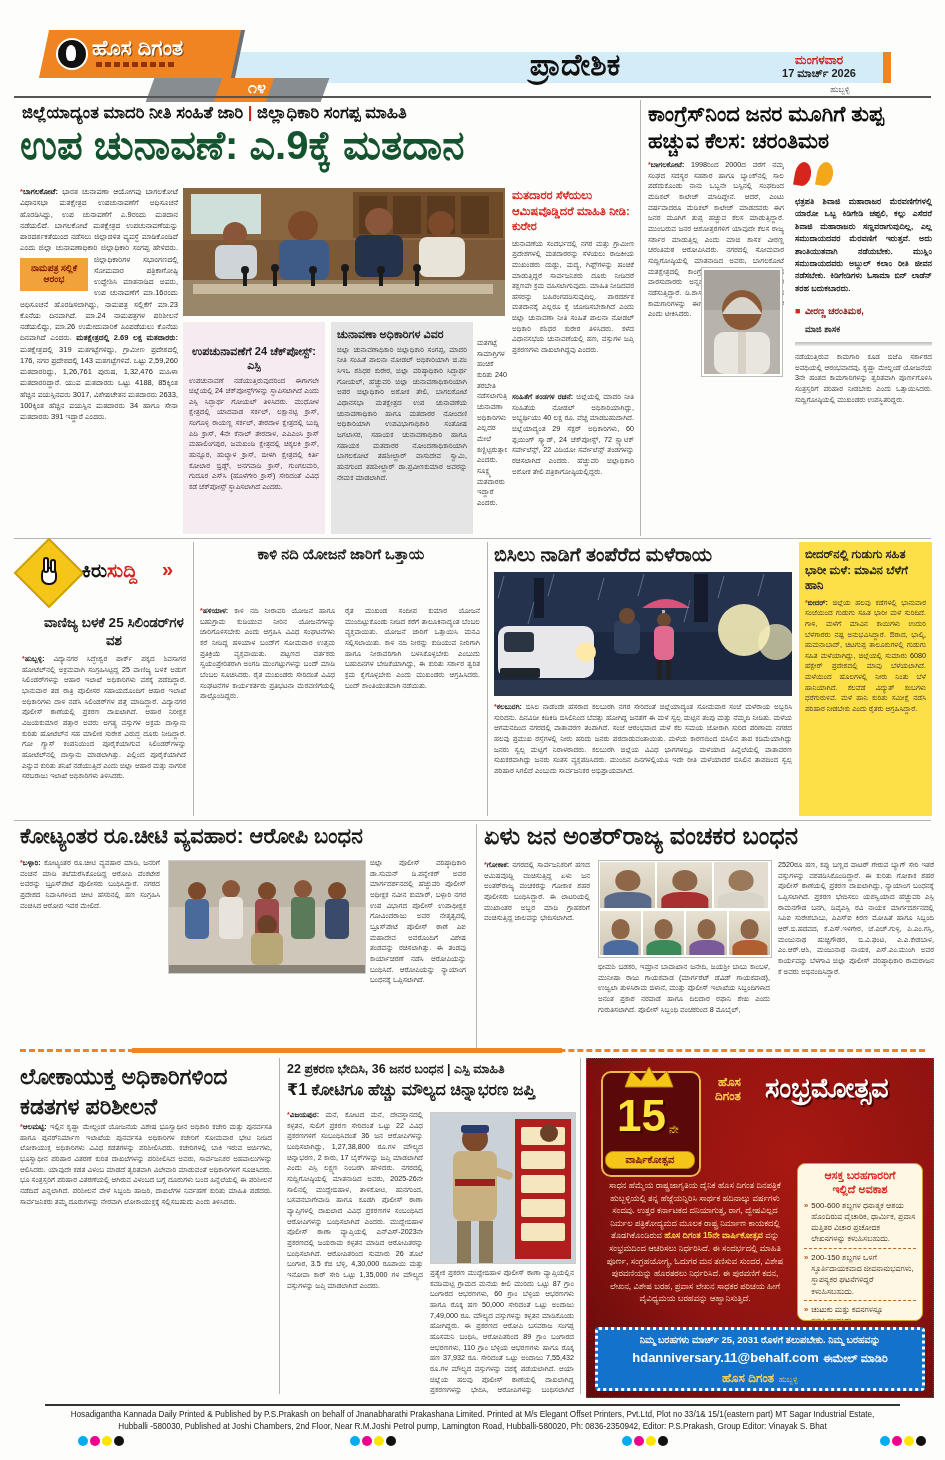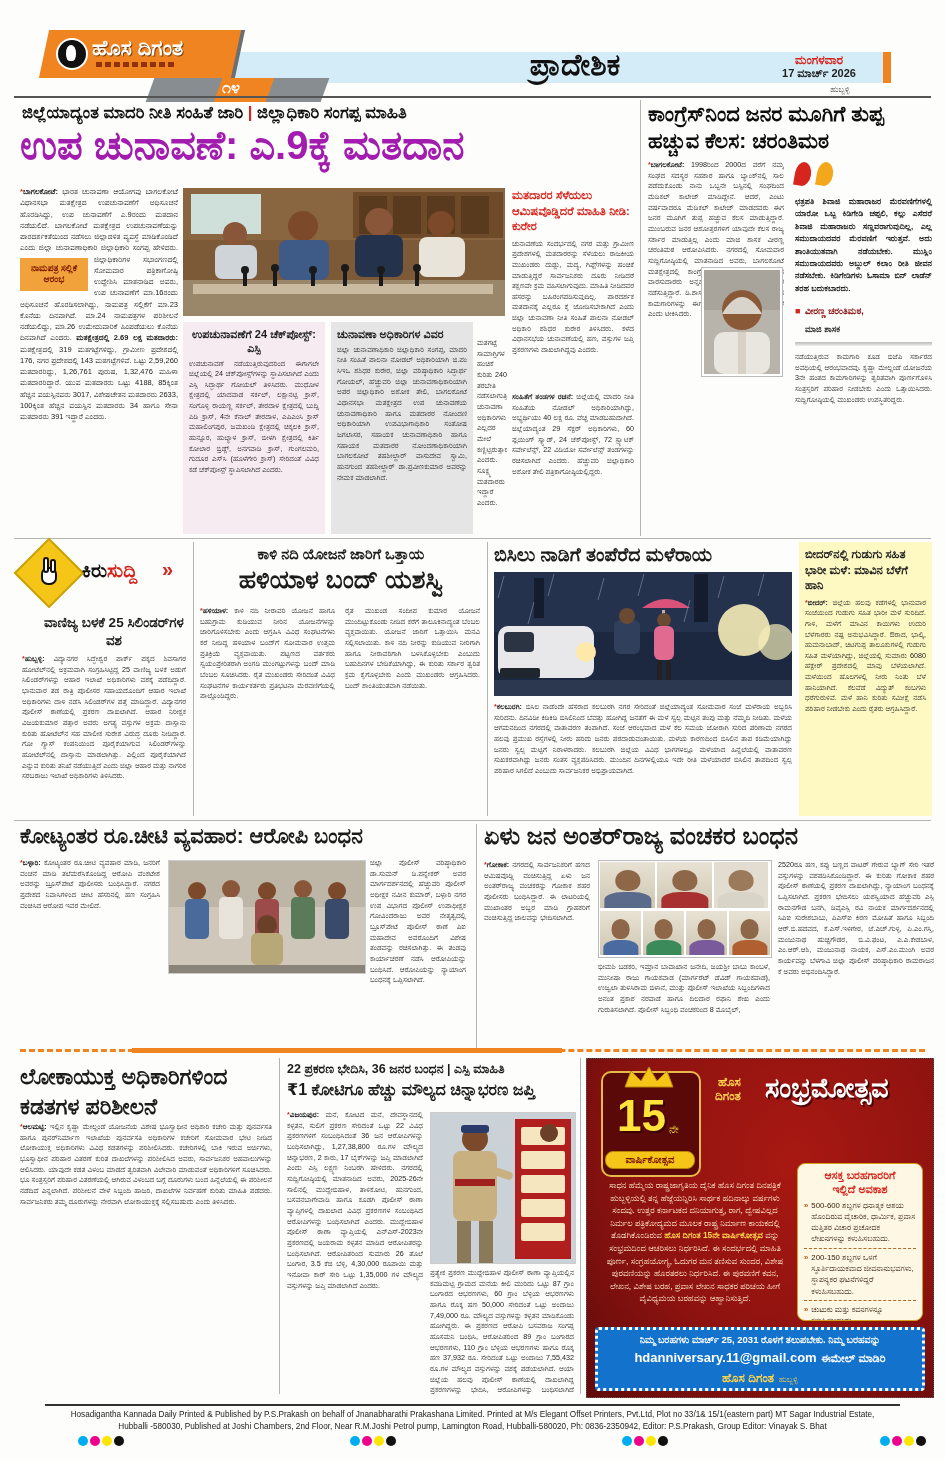--- a/index.html
+++ b/index.html
@@ -40,30 +40,30 @@
     <div class="abs" style="left:800px;top:85px;width:80px;text-align:center;font-size:8px;color:#333;">ಹುಬ್ಬಳ್ಳಿ</div>
 
     <div class="abs" style="left:44px;top:30px;width:192px;height:48px;background:#f08421;transform:skewX(-12deg);box-shadow:4px 0 0 #6b6f73;"></div>
     <div class="abs" style="left:56px;top:38px;width:28px;height:28px;background:#111;border-radius:50%;border:2px solid #fff;">
       <div style="position:absolute;left:8px;top:5px;width:10px;height:16px;background:#fff;border-radius:50% 50% 40% 40%;"></div>
     </div>
     <div class="abs b" style="left:92px;top:36px;width:140px;font-size:21px;color:#fff;text-shadow:1px 1px 0 #7a3c00;">ಹೊಸ ದಿಗಂತ</div>
     <div class="abs" style="left:96px;top:62px;width:80px;height:5px;background:repeating-linear-gradient(90deg,#7a1d00 0 6px,transparent 6px 9px);opacity:.8;"></div>
     <div class="abs" style="left:150px;top:78px;width:175px;height:24px;background:#888d92;transform:skewX(-20deg);"></div>
     <div class="abs" style="left:218px;top:78px;width:52px;height:24px;background:#f08421;transform:skewX(-20deg);"></div>
-    <div class="abs b" style="left:222px;top:79px;width:44px;text-align:left;font-size:16px;color:#fff;">೧೪</div>
+    <div class="abs b" style="left:222px;top:79px;width:44px;text-align:right;font-size:16px;color:#fff;">೧೪</div>
     <div class="abs" style="left:14px;right:14px;top:96px;height:2px;background:#555;"></div>
   </div>
 
   <div class="abs b" style="left:22px;top:103px;width:615px;font-size:16.5px;color:#111;">
     <span>ಜಿಲ್ಲೆಯಾದ್ಯಂತ ಮಾದರಿ ನೀತಿ ಸಂಹಿತೆ ಜಾರಿ</span>
     <span class="red">|</span>
     <span>ಜಿಲ್ಲಾಧಿಕಾರಿ ಸಂಗಪ್ಪ ಮಾಹಿತಿ</span>
   </div>
-  <div class="abs b" style="left:20px;top:122px;width:618px;font-size:40px;line-height:1.15;color:#a21caf;">ಉಪ ಚುನಾವಣೆ: ಎ.9ಕ್ಕೆ ಮತದಾನ</div>
+  <div class="abs b" style="left:20px;top:122px;width:618px;font-size:40px;line-height:1.15;color:#14532d;">ಉಪ ಚುನಾವಣೆ: ಎ.9ಕ್ಕೆ ಮತದಾನ</div>
 
   <div class="abs sm jt" style="left:20px;top:186px;width:158px;height:348px;overflow:hidden;">
     <span class="star">*</span><b>ಬಾಗಲಕೋಟೆ:</b>
     <span>ಭಾರತ ಚುನಾವಣಾ ಆಯೋಗವು ಬಾಗಲಕೋಟೆ ವಿಧಾನಸಭಾ ಮತಕ್ಷೇತ್ರದ ಉಪಚುನಾವಣೆಗೆ ಅಧಿಸೂಚನೆ ಹೊರಡಿಸಿದ್ದು, ಉಪ ಚುನಾವಣೆಗೆ ಎ.9ರಂದು ಮತದಾನ ನಡೆಯಲಿದೆ. ಬಾಗಲಕೋಟೆ ಮತಕ್ಷೇತ್ರದ ಉಪಚುನಾವಣೆಯನ್ನು ಪಾರದರ್ಶಕತೆಯಿಂದ ನಡೆಸಲು ಜಿಲ್ಲಾಡಳಿತ ವ್ಯವಸ್ಥೆ ಮಾಡಿಕೊಂಡಿದೆ ಎಂದು ಜಿಲ್ಲಾ ಚುನಾವಣಾಧಿಕಾರಿ ಜಿಲ್ಲಾಧಿಕಾರಿ ಸಂಗಪ್ಪ ಹೇಳಿದರು.</span>
     <span style="display:block;float:left;width:62px;margin:4px 6px 2px 0;padding:5px 3px;background:#f2a23a;color:#7a1500;font-weight:bold;text-align:center;font-size:9px;line-height:1.3;">ನಾಮಪತ್ರ ಸಲ್ಲಿಕೆ ಆರಂಭ</span>
     <span>ಜಿಲ್ಲಾಧಿಕಾರಿಗಳ ಸಭಾಂಗಣದಲ್ಲಿ ಸೋಮವಾರ ಪತ್ರಿಕಾಗೋಷ್ಠಿ ಉದ್ದೇಶಿಸಿ ಮಾತನಾಡಿದ ಅವರು, ಉಪ ಚುನಾವಣೆಗೆ ಮಾ.16ರಂದು ಅಧಿಸೂಚನೆ ಹೊರಡಿಸಲಾಗಿದ್ದು, ನಾಮಪತ್ರ ಸಲ್ಲಿಕೆಗೆ ಮಾ.23 ಕೊನೆಯ ದಿನವಾಗಿದೆ. ಮಾ.24 ನಾಮಪತ್ರಗಳ ಪರಿಶೀಲನೆ ನಡೆಯಲಿದ್ದು, ಮಾ.26 ಉಮೇದುವಾರಿಕೆ ಹಿಂಪಡೆಯಲು ಕೊನೆಯ ದಿನವಾಗಿದೆ ಎಂದರು.</span>
     <b class="b">ಮತಕ್ಷೇತ್ರದಲ್ಲಿ 2.69 ಲಕ್ಷ ಮತದಾರರು:</b>
     <span>ಮತಕ್ಷೇತ್ರದಲ್ಲಿ 319 ಮತಗಟ್ಟೆಗಳಿದ್ದು, ಗ್ರಾಮೀಣ ಪ್ರದೇಶದಲ್ಲಿ 176, ನಗರ ಪ್ರದೇಶದಲ್ಲಿ 143 ಮತಗಟ್ಟೆಗಳಿವೆ. ಒಟ್ಟು 2,59,260 ಮತದಾರರಿದ್ದು, 1,26,761 ಪುರುಷ, 1,32,476 ಮಹಿಳಾ ಮತದಾರರಿದ್ದಾರೆ. ಯುವ ಮತದಾರರು ಒಟ್ಟು 4188, 85ಕ್ಕಿಂತ ಹೆಚ್ಚಿನ ವಯಸ್ಸಿನವರು 3017, ವಿಶೇಷಚೇತನ ಮತದಾರರು 2633, 100ಕ್ಕಿಂತ ಹೆಚ್ಚಿನ ವಯಸ್ಸಿನ ಮತದಾರರು 34 ಹಾಗೂ ಸೇನಾ ಮತದಾರರು 391 ಇದ್ದಾರೆ ಎಂದರು.</span>
   </div>
 
@@ -101,21 +101,21 @@
         <circle cx="234" cy="80" r="4"></circle>
     </g>
   </svg>
 
   <div class="abs" style="left:512px;top:188px;width:122px;height:346px;overflow:hidden;">
     <div class="b red" style="font-size:11.5px;line-height:1.35;">ಮತದಾರರ ಸೆಳೆಯಲು ಆಮಿಷವೊಡ್ಡಿದರೆ ಮಾಹಿತಿ ನೀಡಿ: ಕುರೇರ</div>
     <div class="sm2 jt" style="margin-top:4px;">ಚುನಾವಣೆಯ ಸಂದರ್ಭದಲ್ಲಿ ನಗರ ಮತ್ತು ಗ್ರಾಮೀಣ ಪ್ರದೇಶಗಳಲ್ಲಿ ಮತದಾರರನ್ನು ಸೆಳೆಯಲು ರಾಜಕೀಯ ಮುಖಂಡರು ದುಡ್ಡು, ಮದ್ಯ, ಗಿಫ್ಟ್‌ಗಳನ್ನು ಹಂಚಿಕೆ ಮಾಡುತ್ತಿದ್ದರೆ ಸಾರ್ವಜನಿಕರು ದೂರು ನೀಡಿದರೆ ತಕ್ಷಣವೇ ಕ್ರಮ ವಹಿಸಲಾಗುವುದು. ಮಾಹಿತಿ ನೀಡಿದವರ ಹೆಸರನ್ನು ಬಹಿರಂಗಪಡಿಸುವುದಿಲ್ಲ. ಪಾರದರ್ಶಕ ಮತದಾನಕ್ಕೆ ಎಲ್ಲರೂ ಕೈ ಜೋಡಿಸಬೇಕಾಗಿದೆ ಎಂದು ಜಿಲ್ಲಾ ಚುನಾವಣಾ ನೀತಿ ಸಂಹಿತೆ ಪಾಲನಾ ನೋಡಲ್ ಅಧಿಕಾರಿ ಶಶಿಧರ ಕುರೇರ ತಿಳಿಸಿದರು. ಕಳೆದ ವಿಧಾನಸಭೆಯ ಚುನಾವಣೆಯಲ್ಲಿ ಹಣ, ವಸ್ತುಗಳ ಜಪ್ತಿ ಪ್ರಕರಣಗಳು ದಾಖಲಾಗಿದ್ದವು ಎಂದರು.</div>
   </div>
 
   <div class="abs" style="left:183px;top:322px;width:130px;height:200px;background:#f7ebf2;padding:6px;overflow:hidden;">
-    <div class="boxtitle" style="font-size:11px;">ಉಪಚುನಾವಣೆಗೆ 24 ಚೆಕ್‌ಪೋಸ್ಟ್: ಎಸ್ಪಿ</div>
+    <div class="boxtitle" style="font-size:11px;margin-top:17px;">ಉಪಚುನಾವಣೆಗೆ 24 ಚೆಕ್‌ಪೋಸ್ಟ್: ಎಸ್ಪಿ</div>
     <div class="sm2 jt" style="margin-top:3px;">ಉಪಚುನಾವಣೆ ನಡೆಯುತ್ತಿರುವುದರಿಂದ ಈಗಾಗಲೇ ಜಿಲ್ಲೆಯಲ್ಲಿ 24 ಚೆಕ್‌ಪೋಸ್ಟ್‌ಗಳನ್ನು ಸ್ಥಾಪಿಸಲಾಗಿದೆ ಎಂದು ಎಸ್ಪಿ ಸಿದ್ಧಾರ್ಥ ಗೋಯಲ್ ತಿಳಿಸಿದರು. ಮುಧೋಳ ಕ್ಷೇತ್ರದಲ್ಲಿ ಯಾದವಾಡ ಸರ್ಕಲ್, ಲಕ್ಷಾನಟ್ಟಿ ಕ್ರಾಸ್, ಸಂಗೊಳ್ಳಿ ರಾಯಣ್ಣ ಸರ್ಕಲ್, ತೇರದಾಳ ಕ್ಷೇತ್ರದಲ್ಲಿ ಬುದ್ನಿ ಪಿಡಿ ಕ್ರಾಸ್, 4ನೇ ಕೆನಾಲ್ ತೇರದಾಳ, ಎಪಿಎಂಸಿ ಕ್ರಾಸ್ ಮಹಾಲಿಂಗಪುರ, ಜಮಖಂಡಿ ಕ್ಷೇತ್ರದಲ್ಲಿ ಚಿಕ್ಕಲಕಿ ಕ್ರಾಸ್, ಹುನ್ನೂರ, ಹುಲ್ಯಾಳ ಕ್ರಾಸ್, ಬೀಳಗಿ ಕ್ಷೇತ್ರದಲ್ಲಿ ಕಿರ್ತಿ ಕೋಲಾರ ಬ್ರಿಡ್ಜ್, ಅನಗವಾಡಿ ಕ್ರಾಸ್, ಗುಂಗಲಮರಿ, ಗುದೂರ ಎಸ್‌ಸಿ (ಹೊಳೆಗೇರಿ ಕ್ರಾಸ್) ಸೇರಿದಂತೆ ವಿವಿಧ ಕಡೆ ಚೆಕ್‌ಪೋಸ್ಟ್ ಸ್ಥಾಪಿಸಲಾಗಿದೆ ಎಂದರು.</div>
   </div>
   <div class="abs" style="left:331px;top:322px;width:130px;height:200px;background:#e5e5e5;padding:6px;overflow:hidden;">
     <div class="boxtitle" style="font-size:11px;text-align:left;">ಚುನಾವಣಾ ಅಧಿಕಾರಿಗಳ ವಿವರ</div>
     <div class="sm2 jt" style="margin-top:3px;">ಜಿಲ್ಲಾ ಚುನಾವಣಾಧಿಕಾರಿ ಜಿಲ್ಲಾಧಿಕಾರಿ ಸಂಗಪ್ಪ, ಮಾದರಿ ನೀತಿ ಸಂಹಿತೆ ಪಾಲನಾ ನೋಡಲ್ ಅಧಿಕಾರಿಯಾಗಿ ಜಿ.ಪಂ ಸಿಇಒ ಶಶಿಧರ ಕುರೇರ, ಜಿಲ್ಲಾ ವರಿಷ್ಠಾಧಿಕಾರಿ ಸಿದ್ಧಾರ್ಥ ಗೋಯಲ್, ಹೆಚ್ಚುವರಿ ಜಿಲ್ಲಾ ಚುನಾವಣಾಧಿಕಾರಿಯಾಗಿ ಅಪರ ಜಿಲ್ಲಾಧಿಕಾರಿ ಅಶೋಕ ತೇಲಿ, ಬಾಗಲಕೋಟೆ ವಿಧಾನಸಭಾ ಮತಕ್ಷೇತ್ರದ ಉಪ ಚುನಾವಣೆಯ ಚುನಾವಣಾಧಿಕಾರಿ ಹಾಗೂ ಮತದಾರರ ನೋಂದಣಿ ಅಧಿಕಾರಿಯಾಗಿ ಉಪವಿಭಾಗಾಧಿಕಾರಿ ಸಂತೋಷ ಜಗಲಾಸರ, ಸಹಾಯಕ ಚುನಾವಣಾಧಿಕಾರಿ ಹಾಗೂ ಸಹಾಯಕ ಮತದಾರರ ನೋಂದಣಾಧಿಕಾರಿಯಾಗಿ ಬಾಗಲಕೋಟೆ ತಹಶೀಲ್ದಾರ್ ವಾಸುದೇವ ಸ್ವಾಮಿ, ಹುನಗುಂದ ತಹಶೀಲ್ದಾರ್ ಡಾ.ಪ್ರವೀಣಕುಮಾರ ಅವರನ್ನು ನೇಮಕ ಮಾಡಲಾಗಿದೆ.</div>
   </div>
 
   <div class="abs sm2 jt" style="left:477px;top:338px;width:30px;height:194px;overflow:hidden;">
     <span>ಮತಗಟ್ಟೆ ಸಾಮಾಗ್ರಿಗಳ ಹಂಚಿಕೆ ಕುರಿತು 240 ತರಬೇತಿ ನಡೆಸಲಾಗುತ್ತಿದ್ದು, ಚುನಾವಣಾ ಅಧಿಕಾರಿಗಳು ಎಲ್ಲದರ ಮೇಲೆ ಕಣ್ಣಿಟ್ಟಿರುತ್ತಾರೆ ಎಂದರು. ಸೂಕ್ಷ್ಮ ಮತದಾರರು ಇದ್ದಾರೆ ಎಂದರು.</span>
   </div>
@@ -171,21 +171,20 @@
   </div>
   <div class="abs b" style="left:40px;top:614px;width:148px;font-size:13.5px;line-height:1.35;text-align:center;">ವಾಣಿಜ್ಯ ಬಳಕೆ 25 ಸಿಲಿಂಡರ್‌ಗಳ ವಶ</div>
   <div class="abs sm2 jt" style="left:22px;top:654px;width:164px;height:158px;overflow:hidden;">
     <span class="star">*</span><b>ಹುಬ್ಬಳ್ಳಿ:</b>
     <span>ವಿದ್ಯಾನಗರ ಸಿದ್ಧೇಶ್ವರ ಪಾರ್ಕ್ ಪಕ್ಕದ ಶಿವಸಾಗರ ಹೋಟೆಲ್‌ನಲ್ಲಿ ಅಕ್ರಮವಾಗಿ ಸಂಗ್ರಹಿಸಿಟ್ಟಿದ್ದ 25 ವಾಣಿಜ್ಯ ಬಳಕೆ ಅಡುಗೆ ಸಿಲಿಂಡರ್‌ಗಳನ್ನು ಆಹಾರ ಇಲಾಖೆ ಅಧಿಕಾರಿಗಳು ವಶಕ್ಕೆ ಪಡೆದಿದ್ದಾರೆ. ಭಾನುವಾರ ತಡ ರಾತ್ರಿ ಪೊಲೀಸರ ಸಹಾಯದೊಂದಿಗೆ ಆಹಾರ ಇಲಾಖೆ ಅಧಿಕಾರಿಗಳು ದಾಳಿ ನಡೆಸಿ ಸಿಲಿಂಡರ್‌ಗಳ ಪತ್ತೆ ಮಾಡಿದ್ದಾರೆ. ವಿದ್ಯಾನಗರ ಪೊಲೀಸ್ ಠಾಣೆಯಲ್ಲಿ ಪ್ರಕರಣ ದಾಖಲಾಗಿದೆ. ಆಹಾರ ನಿರೀಕ್ಷಕ ವಿಜಯಕುಮಾರ ಪತ್ತಾರ ಅವರು ಅಗತ್ಯ ವಸ್ತುಗಳ ಅಕ್ರಮ ದಾಸ್ತಾನು ಕುರಿತು ಹೋಟೆಲ್‌ನ ಸಹ ಮಾಲೀಕ ಸುರೇಶ ವಿರುದ್ಧ ದೂರು ನೀಡಿದ್ದಾರೆ. ಗೋ ಗ್ಯಾಸ್ ಕಂಪನಿಯಿಂದ ಪೂರೈಕೆಯಾಗುವ ಸಿಲಿಂಡರ್‌ಗಳನ್ನು ಹೋಟೆಲ್‌ನಲ್ಲಿ ದಾಸ್ತಾನು ಮಾಡಲಾಗಿತ್ತು. ಎಲ್ಲಿಂದ ಪೂರೈಕೆಯಾಗಿದೆ ಎನ್ನುವ ಕುರಿತು ತನಿಖೆ ನಡೆಯುತ್ತಿದೆ ಎಂದು ಜಿಲ್ಲಾ ಆಹಾರ ಮತ್ತು ನಾಗರಿಕ ಸರಬರಾಜು ಇಲಾಖೆ ಅಧಿಕಾರಿಗಳು ತಿಳಿಸಿದರು.</span>
   </div>
 
   <div class="vr" style="left:193px;top:542px;height:274px;"></div>
 
   <div class="abs b" style="left:200px;top:546px;width:282px;font-size:14.5px;text-align:center;">ಕಾಳಿ ನದಿ ಯೋಜನೆ ಜಾರಿಗೆ ಒತ್ತಾಯ</div>
-  <div class="abs b" style="left:200px;top:565px;width:282px;font-size:25px;text-align:center;">ಹಳಿಯಾಳ ಬಂದ್ ಯಶಸ್ವಿ</div>
   <div class="abs sm2 jt" style="left:200px;top:606px;width:135px;height:206px;overflow:hidden;">
     <span class="star">*</span><b>ಹಳಿಯಾಳ:</b>
     <span>ಕಾಳಿ ನದಿ ನೀರಾವರಿ ಯೋಜನೆ ಹಾಗೂ ಬಹುಗ್ರಾಮ ಕುಡಿಯುವ ನೀರಿನ ಯೋಜನೆಗಳನ್ನು ಜಾರಿಗೊಳಿಸಬೇಕು ಎಂದು ಆಗ್ರಹಿಸಿ ವಿವಿಧ ಸಂಘಟನೆಗಳು ಕರೆ ನೀಡಿದ್ದ ಹಳಿಯಾಳ ಬಂದ್‌ಗೆ ಸೋಮವಾರ ಉತ್ತಮ ಪ್ರತಿಕ್ರಿಯೆ ವ್ಯಕ್ತವಾಯಿತು. ಪಟ್ಟಣದ ವರ್ತಕರು ಸ್ವಯಂಪ್ರೇರಿತರಾಗಿ ಅಂಗಡಿ ಮುಂಗಟ್ಟುಗಳನ್ನು ಬಂದ್ ಮಾಡಿ ಬೆಂಬಲ ಸೂಚಿಸಿದರು. ರೈತ ಮುಖಂಡರು ಸೇರಿದಂತೆ ವಿವಿಧ ಸಂಘಟನೆಗಳ ಕಾರ್ಯಕರ್ತರು ಪ್ರತಿಭಟನಾ ಮೆರವಣಿಗೆಯಲ್ಲಿ ಪಾಲ್ಗೊಂಡಿದ್ದರು.</span>
   </div>
   <div class="abs sm2 jt" style="left:345px;top:606px;width:135px;height:206px;overflow:hidden;">ರೈತ ಮುಖಂಡ ಸಂದೀಪ ಕುಮಾರ ಯೋಜನೆ ಮುಂದಿಟ್ಟುಕೊಂಡು ನೀಡಿದ ಕರೆಗೆ ತಾಲೂಕಿನಾದ್ಯಂತ ಬೆಂಬಲ ವ್ಯಕ್ತವಾಯಿತು. ಯೋಜನೆ ಜಾರಿಗೆ ಒತ್ತಾಯಿಸಿ ಮನವಿ ಸಲ್ಲಿಸಲಾಯಿತು. ಕಾಳಿ ನದಿ ನೀರನ್ನು ಕುಡಿಯುವ ನೀರಿಗಾಗಿ ಹಾಗೂ ನೀರಾವರಿಗಾಗಿ ಬಳಸಿಕೊಳ್ಳಬೇಕು ಎಂಬುದು ಬಹುದಿನಗಳ ಬೇಡಿಕೆಯಾಗಿದ್ದು, ಈ ಕುರಿತು ಸರ್ಕಾರ ತ್ವರಿತ ಕ್ರಮ ಕೈಗೊಳ್ಳಬೇಕು ಎಂದು ಮುಖಂಡರು ಆಗ್ರಹಿಸಿದರು. ಬಂದ್ ಶಾಂತಿಯುತವಾಗಿ ನಡೆಯಿತು.</div>
 
   <div class="vr" style="left:487px;top:542px;height:274px;"></div>
 
   <div class="abs b" style="left:494px;top:544px;width:300px;font-size:19px;">ಬಿಸಿಲು ನಾಡಿಗೆ ತಂಪೆರೆದ ಮಳೆರಾಯ</div>
   <svg class="abs" style="left:494px;top:572px;" width="298" height="124" viewBox="0 0 298 124">
@@ -217,21 +216,21 @@
         <line x1="270" y1="2" x2="264" y2="24"></line>
         <line x1="40" y1="30" x2="34" y2="52"></line>
         <line x1="196" y1="28" x2="190" y2="50"></line>
     </g>
   </svg>
   <div class="abs sm2 jt" style="left:494px;top:702px;width:298px;height:112px;overflow:hidden;">
     <span class="star">*</span><b>ಕಲಬುರಗಿ:</b>
     <span>ಬಿಸಿಲ ನಾಡೆಂದೇ ಹೆಸರಾದ ಕಲಬುರಗಿ ನಗರ ಸೇರಿದಂತೆ ಜಿಲ್ಲೆಯಾದ್ಯಂತ ಸೋಮವಾರ ಸಂಜೆ ಮಳೆರಾಯ ಅಬ್ಬರಿಸಿ ಸುರಿದನು. ದಿನವಿಡೀ ಕಿಡಿಕಿಡಿ ಬಿಸಿಲಿನಿಂದ ಬೆವತ್ತು ಹೋಗಿದ್ದ ಜನತೆಗೆ ಈ ಮಳೆ ಸ್ವಲ್ಪ ಮಟ್ಟಿನ ತಂಪು ಮತ್ತು ನೆಮ್ಮದಿ ನೀಡಿತು. ಮಳೆಯ ಆಗಮನದಿಂದ ನಗರದಲ್ಲಿ ವಾತಾವರಣ ತಂಪಾಗಿದೆ. ಸಂಜೆ ಆರಂಭವಾದ ಮಳೆ ಕೆಲ ಸಮಯ ಜೋರಾಗಿ ಸುರಿದ ಪರಿಣಾಮ ನಗರದ ಹಲವು ಪ್ರಮುಖ ರಸ್ತೆಗಳಲ್ಲಿ ನೀರು ಹರಿದು ಜನರು ಪರದಾಡುವಂತಾಯಿತು. ಮಳೆಯ ಕಾರಣದಿಂದ ಬಿಸಿಲಿನ ತಾಪ ಕಡಿಮೆಯಾಗಿದ್ದು ಜನರು ಸ್ವಲ್ಪ ಮಟ್ಟಿಗೆ ನಿರಾಳರಾದರು. ಕಲಬುರಗಿ ಜಿಲ್ಲೆಯ ವಿವಿಧ ಭಾಗಗಳಲ್ಲೂ ಮಳೆಯಾದ ಹಿನ್ನೆಲೆಯಲ್ಲಿ ವಾತಾವರಣ ಸುಖಕರವಾಗಿದ್ದು ಜನರು ಸಂತಸ ವ್ಯಕ್ತಪಡಿಸಿದರು. ಮುಂದಿನ ದಿನಗಳಲ್ಲಿಯೂ ಇದೇ ರೀತಿ ಮಳೆಯಾದರೆ ಬಿಸಿಲಿನ ತಾಪದಿಂದ ಸ್ವಲ್ಪ ಪರಿಹಾರ ಸಿಗಲಿದೆ ಎಂಬುದು ಸಾರ್ವಜನಿಕರ ಅಭಿಪ್ರಾಯವಾಗಿದೆ.</span>
   </div>
 
-  <div class="abs" style="left:799px;top:542px;width:133px;height:274px;background:#fef9c3;padding:5px 6px;box-sizing:border-box;overflow:hidden;">
+  <div class="abs" style="left:799px;top:542px;width:133px;height:274px;background:#fde047;padding:5px 6px;box-sizing:border-box;overflow:hidden;">
     <div class="b" style="font-size:11.5px;line-height:1.35;">ಬೀದರ್‌ನಲ್ಲಿ ಗುಡುಗು ಸಹಿತ ಭಾರೀ ಮಳೆ: ಮಾವಿನ ಬೆಳೆಗೆ ಹಾನಿ</div>
     <div class="sm2 jt" style="margin-top:4px;">
       <span class="star">*</span><b>ಬೀದರ್:</b>
       <span>ಜಿಲ್ಲೆಯ ಹಲವು ಕಡೆಗಳಲ್ಲಿ ಭಾನುವಾರ ಸಂಜೆಯಿಂದ ಗುಡುಗು ಸಹಿತ ಭಾರೀ ಮಳೆ ಸುರಿದಿದೆ. ಗಾಳಿ, ಮಳೆಗೆ ಮಾವಿನ ಕಾಯಿಗಳು ಉದುರಿ ಬೆಳೆಗಾರರು ನಷ್ಟ ಅನುಭವಿಸಿದ್ದಾರೆ. ಔರಾದ, ಭಾಲ್ಕಿ, ಹುಮನಾಬಾದ್, ಚಿಟಗುಪ್ಪ ತಾಲೂಕುಗಳಲ್ಲಿ ಗುಡುಗು ಸಹಿತ ಮಳೆಯಾಗಿದ್ದು, ಜಿಲ್ಲೆಯಲ್ಲಿ ಸುಮಾರು 6080 ಹೆಕ್ಟೇರ್ ಪ್ರದೇಶದಲ್ಲಿ ಮಾವು ಬೆಳೆಯಲಾಗಿದೆ. ಮಳೆಯಿಂದ ಹೊಲಗಳಲ್ಲಿ ನೀರು ನಿಂತು ಬೆಳೆ ಹಾನಿಯಾಗಿದೆ. ಕೆಲವೆಡೆ ವಿದ್ಯುತ್ ಕಂಬಗಳು ಧರೆಗುರುಳಿವೆ. ಮಳೆ ಹಾನಿ ಕುರಿತು ಸಮೀಕ್ಷೆ ನಡೆಸಿ ಪರಿಹಾರ ನೀಡಬೇಕು ಎಂದು ರೈತರು ಆಗ್ರಹಿಸಿದ್ದಾರೆ.</span>
     </div>
   </div>
 
   <div class="hr" style="top:820px;"></div>
 
   <div class="abs b" style="left:20px;top:824px;width:445px;font-size:21px;">ಕೋಟ್ಯಂತರ ರೂ.ಚೀಟಿ ವ್ಯವಹಾರ: ಆರೋಪಿ ಬಂಧನ</div>
@@ -384,21 +383,21 @@
       <div class="bullet">
           <span class="mk">»</span>
           <span>ಚುಟುಕು ಮತ್ತು ಕವನಗಳನ್ನೂ ಕಳುಹಿಸಬಹುದು.</span>
         </div>
 
     </div>
 
     <div class="abs" style="left:8px;top:268px;width:330px;height:64px;background:#1272cc;border:3px dotted #fff;border-radius:4px;box-sizing:border-box;text-align:center;color:#fff;">
       <div class="b" style="font-size:9.5px;margin-top:4px;">ನಿಮ್ಮ ಬರಹಗಳು ಮಾರ್ಚ್ 25, 2031 ರೊಳಗೆ ತಲುಪಬೇಕು. ನಿಮ್ಮ ಬರಹವನ್ನು</div>
       <div style="margin-top:2px;">
-        <span class="b" style="font-size:13px;">hdanniversary.11@gmail.com</span>
+        <span class="b" style="font-size:13px;">hdanniversary.11@behalf.com</span>
         <span class="b" style="font-size:11px;">ಈಮೇಲ್ ಮಾಡಿರಿ</span>
       </div>
       <div style="margin-top:2px;">
         <span class="b" style="font-size:12px;color:#ffd34d;">ಹೊಸ ದಿಗಂತ</span>
         <span style="font-size:8px;color:#ffd34d;">ಹುಬ್ಬಳ್ಳಿ</span>
       </div>
     </div>
   </div>
 
   <div class="abs" style="left:45px;right:45px;top:1404px;height:2px;background:#333;"></div>

